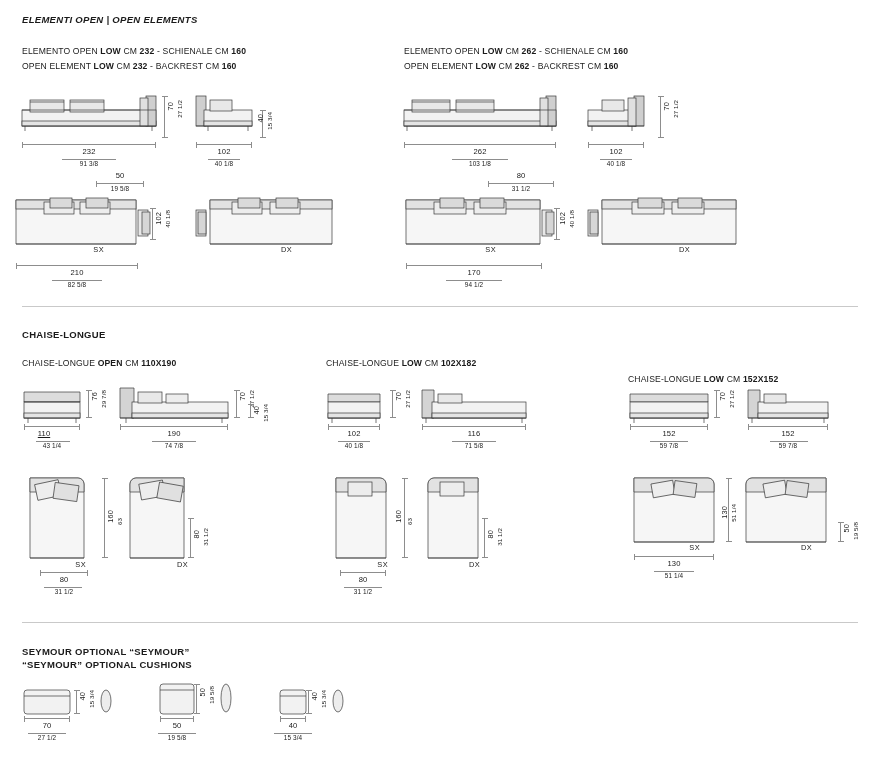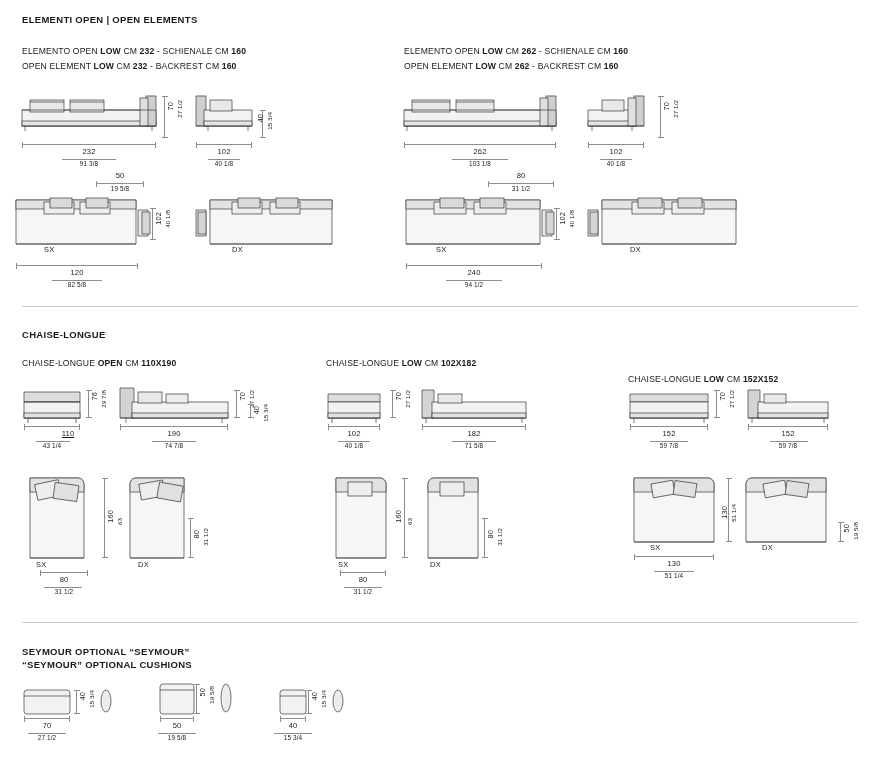--- a/index.html
+++ b/index.html
@@ -24,21 +24,21 @@
   .dim{
     font-size:7.6px;text-align:center;white-space:nowrap;letter-spacing:.1px;
   }
   .dim.small{font-size:6.4px;}
   .vert{
     writing-mode:vertical-rl;
     transform:rotate(180deg);
     font-size:7.4px;letter-spacing:.1px;white-space:nowrap;
   }
   .vert.small{font-size:6.2px;}
-  .lbl{font-size:7.4px;text-align:left;letter-spacing:.4px;}
+  .lbl{font-size:7.4px;text-align:right;letter-spacing:.4px;}
 
   
   .hr{position:absolute;height:1px;background:#c9c9c9;}
   .hline{position:absolute;height:1px;background:#8d8d8d;}
 
   
   .abs{position:absolute;}
 
   
   .fig{position:absolute;}
@@ -56,21 +56,21 @@
     content:"";position:absolute;left:-2.5px;height:1px;width:6px;background:#8d8d8d;
   }
   .dimlineV:before{top:0;}
   .dimlineV:after{bottom:0;}
 </style>
 </head>
 <body>
 
 <div class="page">
 
-  <div class="abs sec-title" style="left:22px;top:14px;">ELEMENTI OPEN  |  OPEN ELEMENTS</div>
+  <div class="abs sec-title" style="left:22px;top:14px;font-style:italic;">ELEMENTI OPEN  |  OPEN ELEMENTS</div>
 
   <div class="abs item-title" style="left:22px;top:46px;">
     ELEMENTO OPEN <b>LOW</b> CM <b>232</b> - SCHIENALE CM <b>160</b>
   </div>
   <div class="abs item-title" style="left:22px;top:61px;">
     OPEN ELEMENT <b>LOW</b> CM <b>232</b> - BACKREST CM <b>160</b>
   </div>
 
   <div class="abs item-title" style="left:404px;top:46px;">
     ELEMENTO OPEN <b>LOW</b> CM <b>262</b> - SCHIENALE CM <b>160</b>
@@ -144,21 +144,21 @@
       </g>
     </svg>
   </div>
   <div class="abs lbl" style="left:44px;top:245px;width:60px;">SX</div>
 
   <div class="abs dimlineV" style="left:152px;top:208px;height:32px;"></div>
   <div class="abs vert" style="left:154px;top:212px;">102</div>
   <div class="abs vert small" style="left:164px;top:210px;">40 1/8</div>
 
   <div class="abs dimline" style="left:16px;top:265px;width:122px;"></div>
-  <div class="abs dim" style="left:16px;top:268px;width:122px;">120</div>
+  <div class="abs dim" style="left:16px;top:268px;width:122px;">210</div>
   <div class="abs hline" style="left:52px;top:280px;width:50px;"></div>
   <div class="abs dim small" style="left:16px;top:281px;width:122px;">82 5/8</div>
 
   <div class="fig" style="left:196px;top:196px;">
     <svg width="150" height="52" viewBox="0 0 150 52">
       <g fill="none" stroke="#3a3a3a" stroke-width="0.7">
         <rect x="0" y="14" width="10" height="26" fill="#e8e8e8"></rect>
         <rect x="2" y="16" width="8" height="22" fill="#d6d6d6"></rect>
         <path d="M14 4 h122 v44 h-122 z" fill="#f6f6f6"></path>
         <rect x="14" y="4" width="122" height="9" fill="#e2e2e2"></rect>
@@ -234,21 +234,21 @@
       </g>
     </svg>
   </div>
   <div class="abs lbl" style="left:436px;top:245px;width:60px;">SX</div>
 
   <div class="abs dimlineV" style="left:556px;top:208px;height:32px;"></div>
   <div class="abs vert" style="left:558px;top:212px;">102</div>
   <div class="abs vert small" style="left:568px;top:210px;">40 1/8</div>
 
   <div class="abs dimline" style="left:406px;top:265px;width:136px;"></div>
-  <div class="abs dim" style="left:406px;top:268px;width:136px;">240</div>
+  <div class="abs dim" style="left:406px;top:268px;width:136px;">170</div>
   <div class="abs hline" style="left:446px;top:280px;width:56px;"></div>
   <div class="abs dim small" style="left:406px;top:281px;width:136px;">94 1/2</div>
 
   <div class="fig" style="left:588px;top:196px;">
     <svg width="160" height="52" viewBox="0 0 160 52">
       <g fill="none" stroke="#3a3a3a" stroke-width="0.7">
         <rect x="0" y="14" width="10" height="26" fill="#e8e8e8"></rect>
         <rect x="2" y="16" width="8" height="22" fill="#d6d6d6"></rect>
         <path d="M14 4 h134 v44 h-134 z" fill="#f6f6f6"></path>
         <rect x="14" y="4" width="134" height="9" fill="#e2e2e2"></rect>
@@ -282,21 +282,21 @@
         <path d="M2 10 h56 v10 h-56 z" fill="#dcdcdc"></path>
         <rect x="2" y="20" width="56" height="16" fill="#f2f2f2"></rect>
         <rect x="2" y="31" width="56" height="5" fill="#e4e4e4"></rect>
         <path d="M2 36 h56"></path>
         <path d="M6 36 v5 M54 36 v5"></path>
         <path d="M2 20 h56"></path>
       </g>
     </svg>
   </div>
   <div class="abs dimline" style="left:24px;top:426px;width:56px;"></div>
-  <div class="abs dim" style="left:34px;top:429px;width:68px;text-decoration:underline;">110</div>
+  <div class="abs dim" style="left:10px;top:429px;width:68px;text-decoration:underline;">110</div>
   <div class="abs hline" style="left:36px;top:441px;width:34px;"></div>
   <div class="abs dim small" style="left:18px;top:442px;width:68px;">43 1/4</div>
 
   <div class="abs dimlineV" style="left:88px;top:390px;height:28px;"></div>
   <div class="abs vert" style="left:90px;top:392px;">76</div>
   <div class="abs vert small" style="left:100px;top:390px;">29 7/8</div>
 
   <div class="fig" style="left:118px;top:382px;">
     <svg width="120" height="52" viewBox="0 0 120 52">
       <g fill="none" stroke="#3a3a3a" stroke-width="0.7">
@@ -387,21 +387,21 @@
         <path d="M2 8 h12 v28 h-12 z" fill="#d4d4d4"></path>
         <rect x="12" y="20" width="94" height="16" fill="#f2f2f2"></rect>
         <rect x="12" y="31" width="94" height="5" fill="#e4e4e4"></rect>
         <rect x="18" y="12" width="24" height="9" fill="#e8e8e8"></rect>
         <path d="M2 36 h104"></path>
         <path d="M6 36 v5 M102 36 v5"></path>
       </g>
     </svg>
   </div>
   <div class="abs dimline" style="left:422px;top:426px;width:104px;"></div>
-  <div class="abs dim" style="left:422px;top:429px;width:104px;">182</div>
+  <div class="abs dim" style="left:422px;top:429px;width:104px;">116</div>
   <div class="abs hline" style="left:452px;top:441px;width:44px;"></div>
   <div class="abs dim small" style="left:422px;top:442px;width:104px;">71 5/8</div>
 
   <div class="fig" style="left:330px;top:470px;">
     <svg width="76" height="98" viewBox="0 0 76 98">
       <g fill="none" stroke="#3a3a3a" stroke-width="0.7">
         <path d="M6 8 h44 a6 6 0 0 1 6 6 v74 h-50 z" fill="#f6f6f6"></path>
         <path d="M6 8 h44 a6 6 0 0 1 6 6 v8 h-50 z" fill="#e2e2e2"></path>
         <rect x="18" y="12" width="24" height="14" fill="#ededed"></rect>
         <path d="M6 88 h50"></path>

